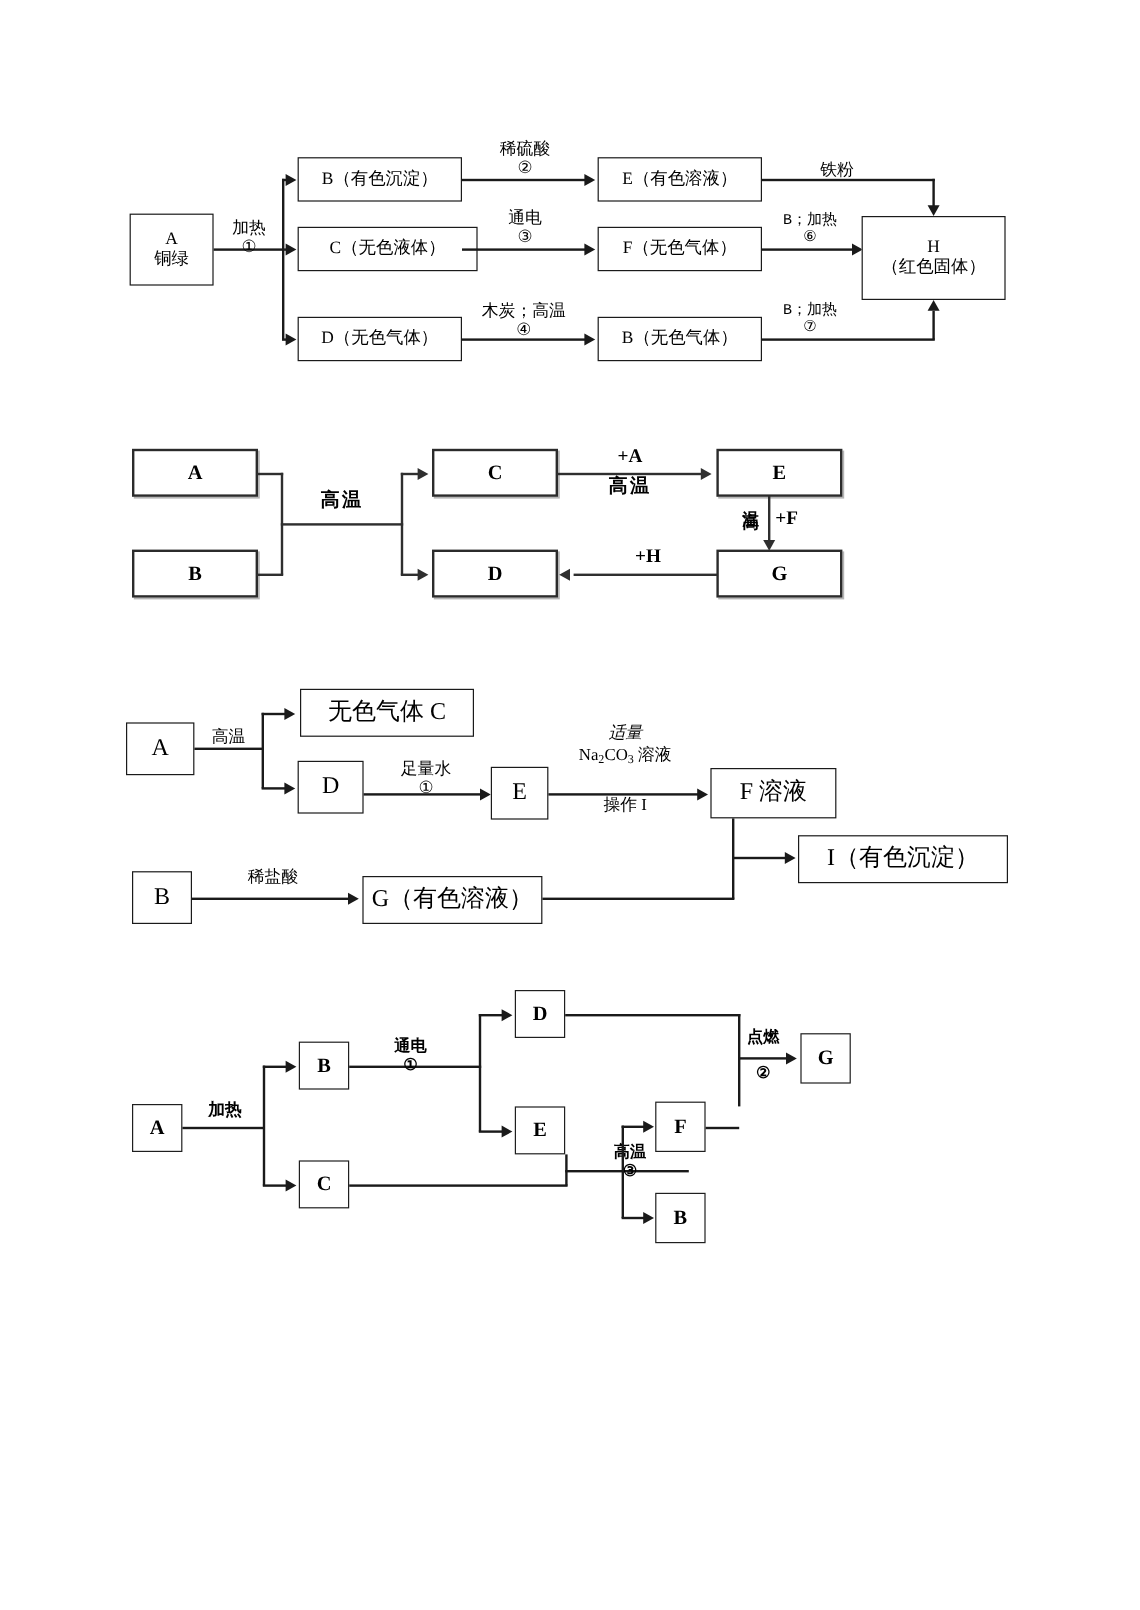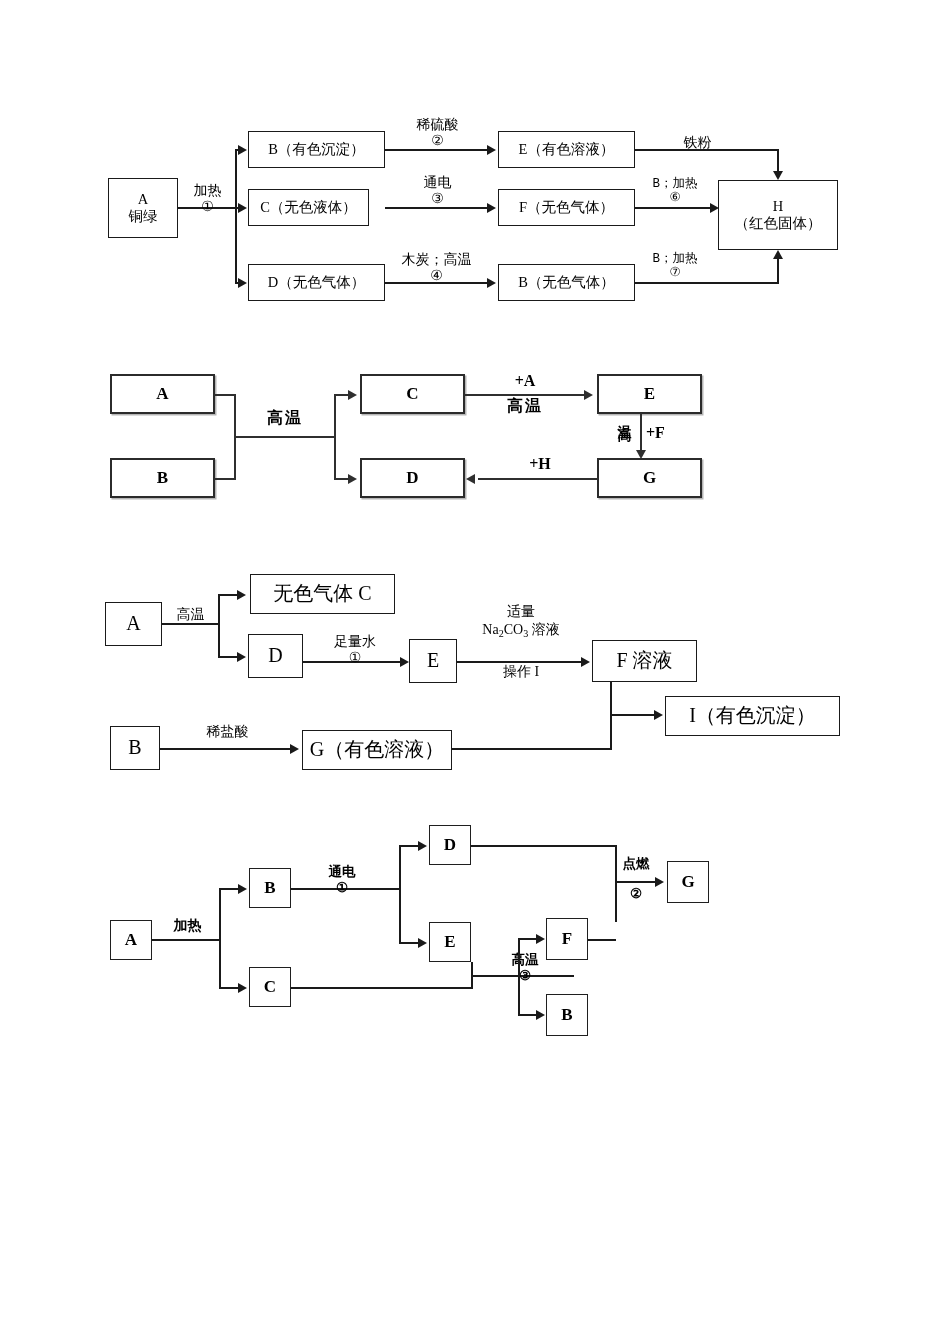--- a/index.html
+++ b/index.html
@@ -150,21 +150,21 @@
 
     <div class="box d1" style="left:498px; top:131px; width:137px; height:37px;">E（有色溶液）</div>
 
     <div class="h-line" style="left:635px; top:149px; width:144px;"></div>
     <div class="v-line" style="left:777px; top:149px; height:24px;"></div>
     <div class="arrow-d" style="left:773px; top:171px;"></div>
     <div class="lbl" style="left:655px; top:135px; width:85px;">
       <span>铁粉</span>
     </div>
 
-    <div class="box d1" style="left:248px; top:189px; width:121px; height:37px;">C（无色液体）</div>
+    <div class="box d1" style="left:248px; top:189px; width:150px; height:37px;">C（无色液体）</div>
 
     <div class="h-line" style="left:385px; top:207px; width:104px;"></div>
     <div class="arrow-r" style="left:487px; top:203px;"></div>
     <div class="lbl" style="left:390px; top:175px; width:95px;">
       <span>通电</span><br>
       <span>③</span>
     </div>
 
     <div class="box d1" style="left:498px; top:189px; width:137px; height:37px;">F（无色气体）</div>
 
@@ -275,21 +275,21 @@
     <div class="lbl" style="left:310px; top:634px; width:90px;">
       <span>足量水</span><br>
       <span>①</span>
     </div>
 
     <div class="box d3" style="left:409px; top:639px; width:48px; height:44px;">E</div>
 
     <div class="h-line" style="left:457px; top:661px; width:127px;"></div>
     <div class="arrow-r" style="left:581px; top:657px;"></div>
 
-    <div class="lbl" style="left:466px; top:604px; width:110px;">
+    <div class="lbl" style="left:466px; top:604px; width:110px;font-style:italic;">
       <span>适量</span>
     </div>
     <div class="lbl" style="left:466px; top:622px; width:110px;">
       <span>Na</span><sub>2</sub><span>CO</span><sub>3</sub><span> 溶液</span>
     </div>
     <div class="lbl" style="left:466px; top:664px; width:110px;">
       <span>操作 I</span>
     </div>
 
     <div class="box d3" style="left:592px; top:640px; width:105px; height:42px;">F 溶液</div>

